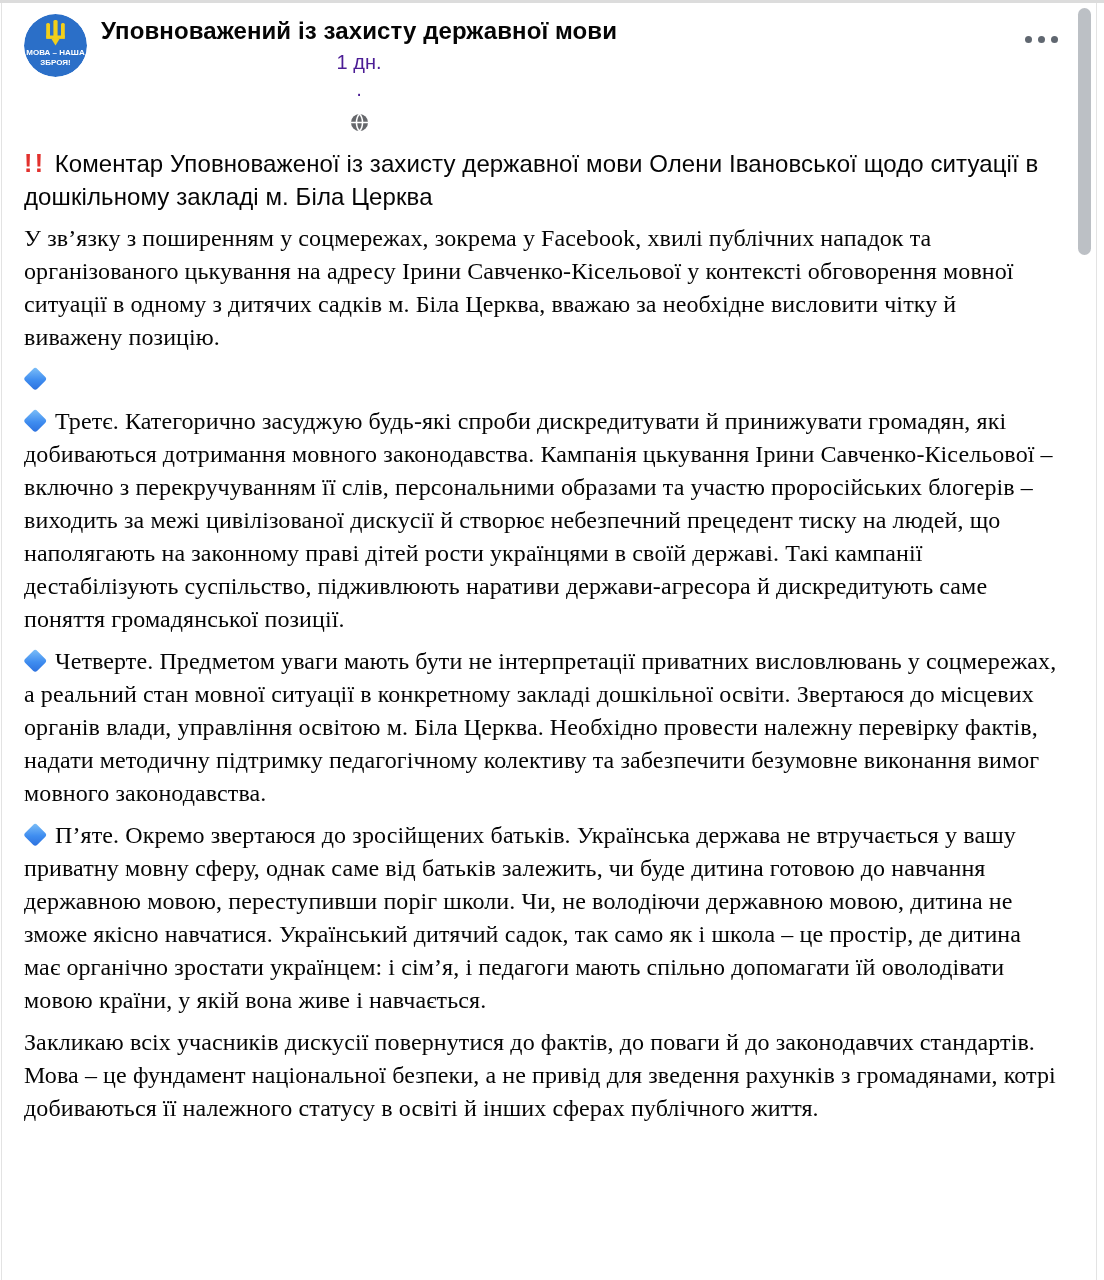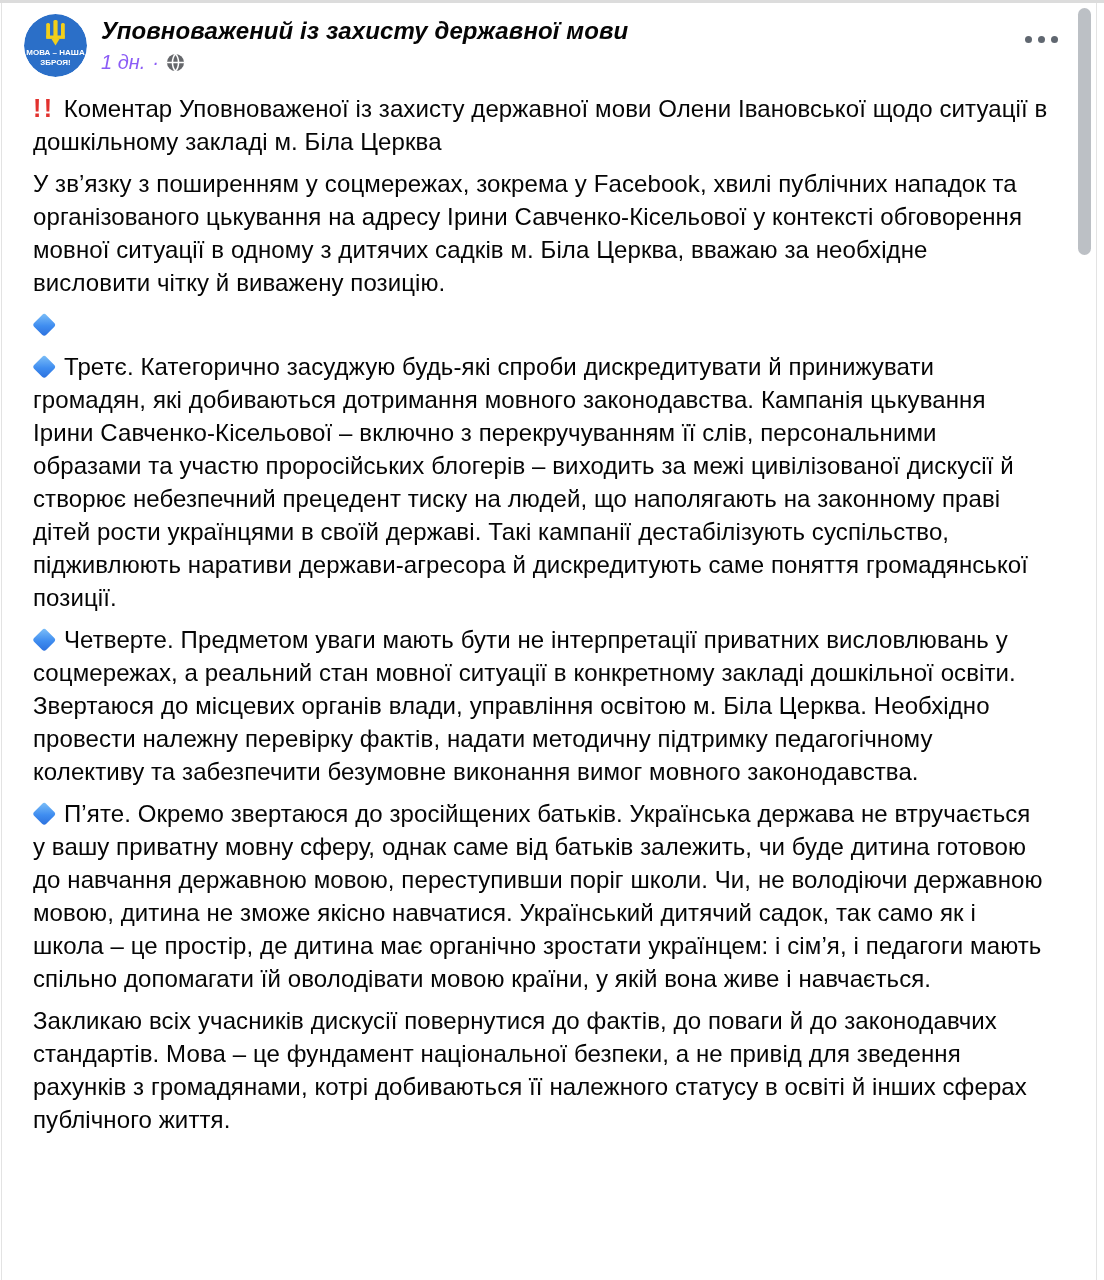--- a/index.html
+++ b/index.html
@@ -10,40 +10,40 @@
 
   .top-strip   { position:absolute; top:0; left:0; width:100%; height:3px; background:#dcdcdc; }
   .edge-left   { position:absolute; top:3px; left:1px; bottom:0; width:1px; background:#e3e3e3; }
   .edge-right  { position:absolute; top:3px; left:1096px; bottom:0; width:1px; background:#e3e3e3; }
 
   
   .post-header { position:relative; display:flex; align-items:flex-start; gap:14px;
                  padding:14px 110px 0 24px; }
   .avatar { width:63px; height:63px; border-radius:50%; flex:0 0 auto; overflow:hidden;
             display:block; cursor:pointer;text-align:right; }
-  .header-text { padding-top:2px;font-style:italic; }
+  .header-text { padding-top:2px; }
   .page-name { font-size:24px; font-weight:700; color:#050505; letter-spacing:.1px;
                line-height:30px; cursor:pointer; }
   .meta-row { display:flex; align-items:center; gap:7px; margin-top:4px;
-              font-size:20px; color:#8b5cf6; line-height:24px; }
+              font-size:20px; color:#4c1d95; line-height:24px;flex-direction:column; }
   .globe-icon { width:19px; height:19px; display:inline-block; margin-top:1px; }
 
   .more-button { position:absolute; top:30px; right:42px; display:flex; gap:6px;
                  padding:6px 4px; cursor:pointer; }
   .more-button i { width:7px; height:7px; border-radius:50%; background:#606770; display:block; }
 
   
   .scrollbar-thumb { position:absolute; top:8px; right:13px; width:13px; height:247px;
                      border-radius:7px; background:#bcc0c5; }
 
   
   .post-body { margin-top:15px; padding:0 46px 0 24px; font-size:24px; line-height:33px;
                color:#050505; letter-spacing:.1px; }
-  .post-paragraph { margin:9px; }
-  .post-paragraph + .post-paragraph { margin-top:9px; }
+  .post-paragraph { margin:0; }
+  .post-paragraph + .post-paragraph { margin-top:9px;font-family:Liberation Serif, serif; }
 
   .excl-icon { color:#e2312e; font-weight:800; font-size:25px; letter-spacing:2.5px;
                margin-right:9px; }
   .diamond-icon { display:inline-block; width:17px; height:17px; margin:0 12px 0 2px;
                   transform:rotate(45deg) translateY(-1px);
                   background:linear-gradient(135deg,#7fc1f8 0%,#3f8df0 55%,#2b6fdd 100%);
                   border-radius:3px; vertical-align:-1px; }
 </style>
 </head>
 <body>

